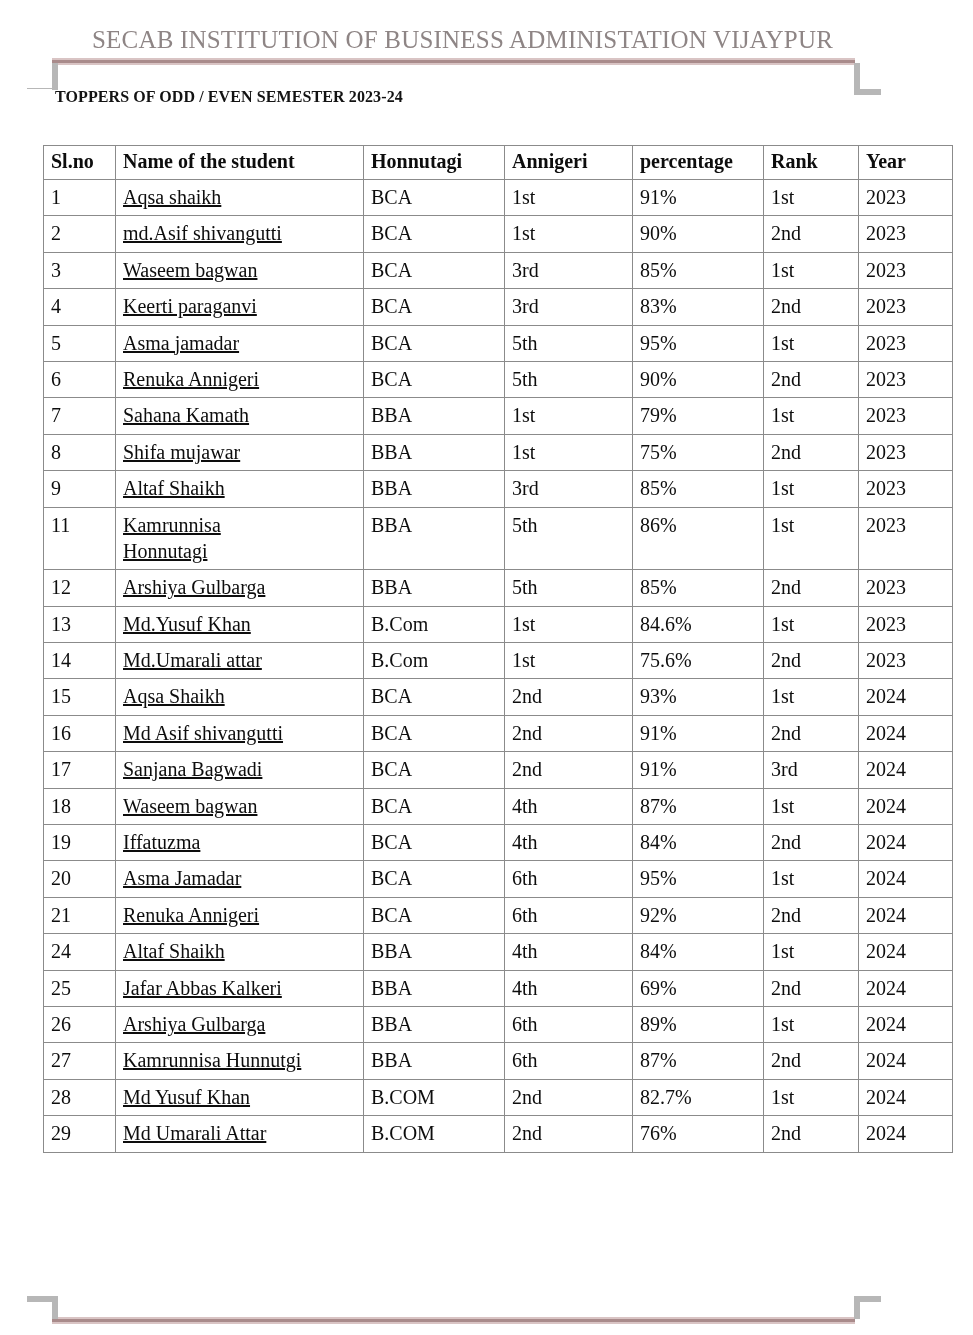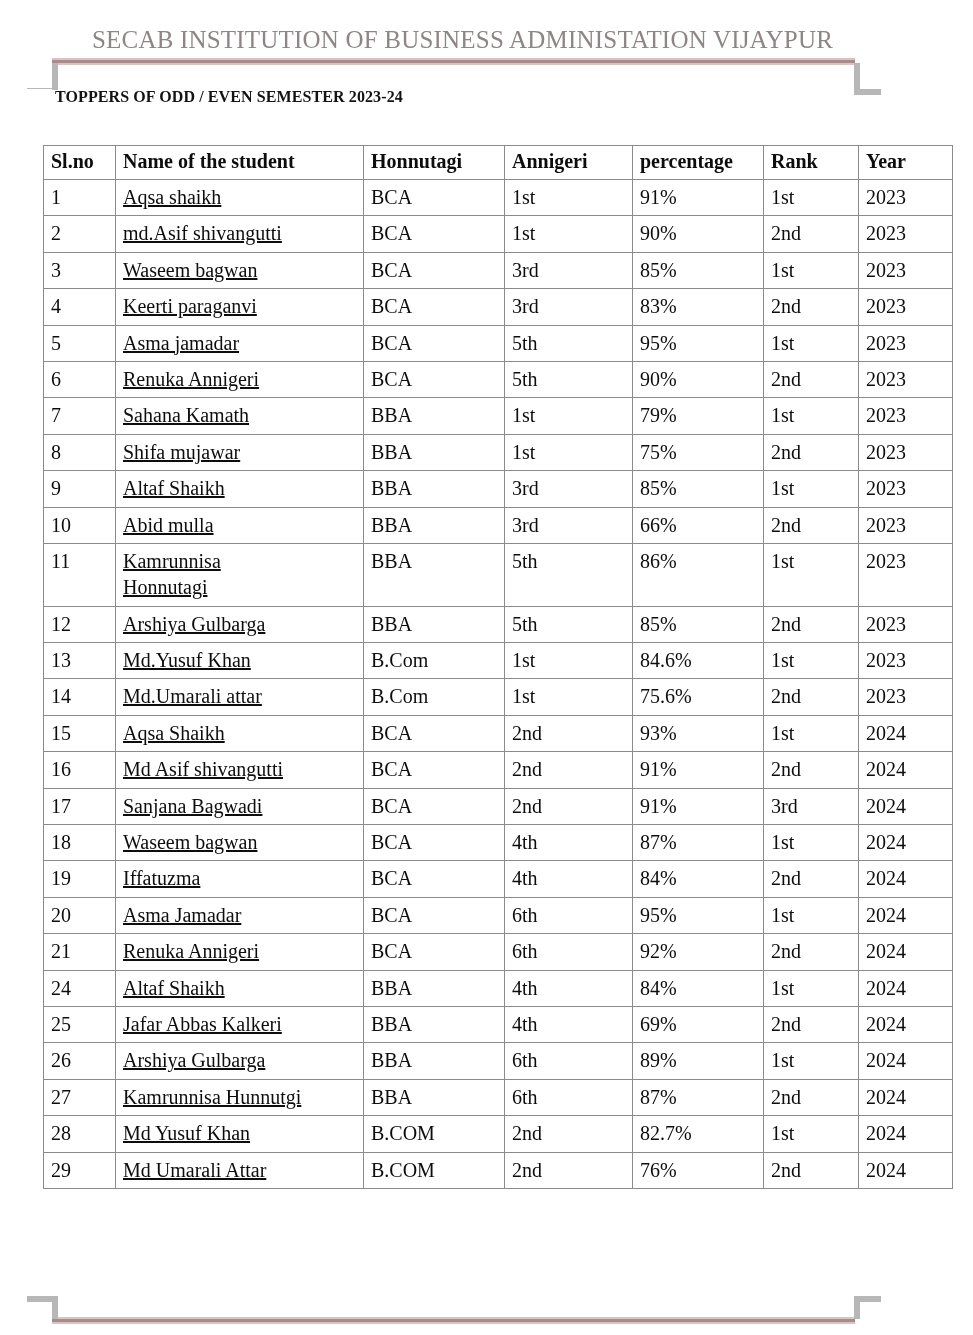--- a/index.html
+++ b/index.html
@@ -314,31 +314,20 @@
           <td>
             <span class="wrapline">Altaf Shaikh</span>
           </td>
           <td>BBA</td>
           <td>3rd</td>
           <td>85%</td>
           <td>1st</td>
           <td>2023</td>
         </tr>
         <tr>
-          <td>10</td>
-          <td>
-            <span class="wrapline">Abid mulla</span>
-          </td>
-          <td>BBA</td>
-          <td>3rd</td>
-          <td>66%</td>
-          <td>2nd</td>
-          <td>2023</td>
-        </tr>
-        <tr>
           <td>11</td>
           <td>
             <span class="wrapline">Kamrunnisa</span>
             <span class="wrapline">Honnutagi</span>
           </td>
           <td>BBA</td>
           <td>5th</td>
           <td>86%</td>
           <td>1st</td>
           <td>2023</td>

